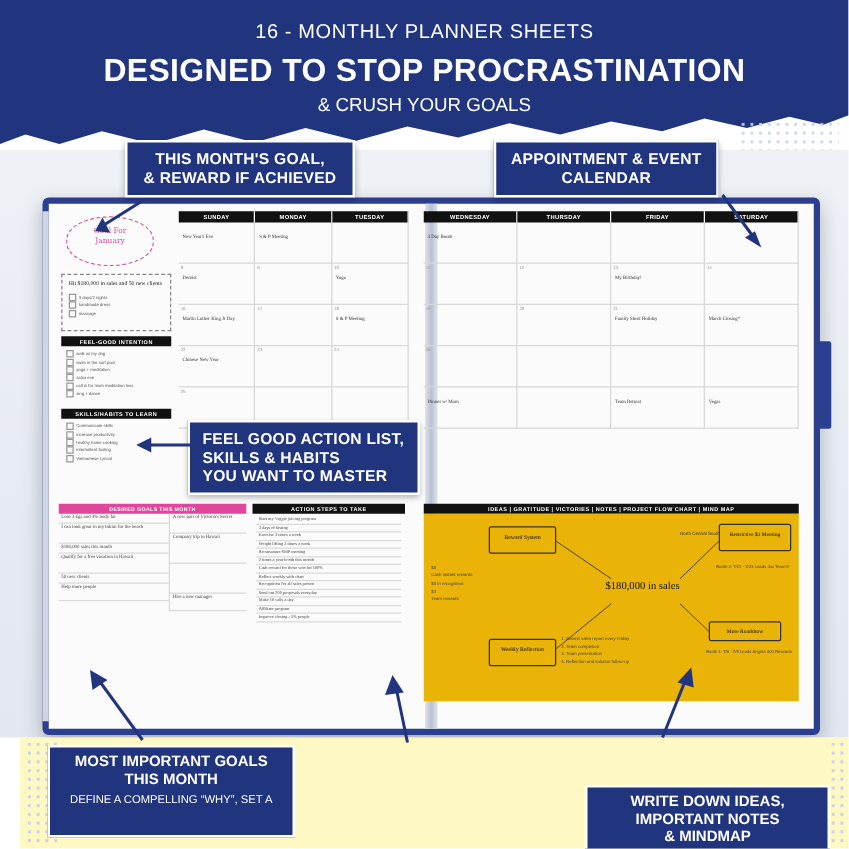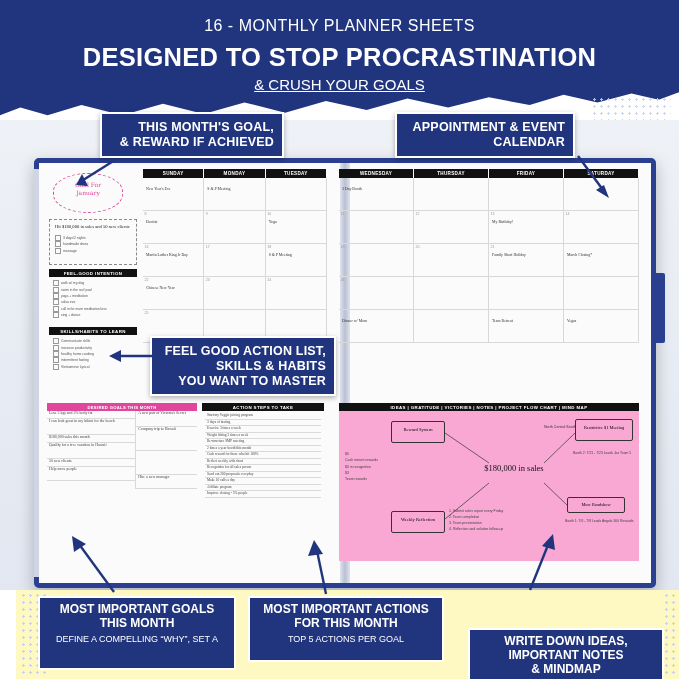--- a/index.html
+++ b/index.html
@@ -13,21 +13,21 @@
 
   
   .header{
     position:absolute;left:0;top:0;width:679px;height:128px;
     background:#21357e;
     color:#fff;text-align:center;
     clip-path: polygon(0 0,100% 0,100% 72%,97% 78%,93% 73%,88% 80%,83% 74%,78% 82%,72% 76%,66% 84%,60% 77%,54% 86%,48% 79%,42% 88%,36% 80%,30% 89%,24% 81%,18% 90%,12% 82%,7% 90%,3% 84%,0 90%);
   }
   .header .l1{font-size:16px;letter-spacing:.5px;margin-top:17px;}
   .header .l2{font-size:25.5px;font-weight:bold;letter-spacing:.3px;margin-top:8px;}
-  .header .l3{font-size:15px;margin-top:4px;text-decoration:underline;}
+  .header .l3{font-size:15px;margin-top:4px;}
   .hdr-dots{position:absolute;right:8px;top:96px;width:80px;height:44px;
     background-image:radial-gradient(#c9d2ea 1.1px, transparent 1.2px);
     background-size:7px 7px;opacity:.9;}
 
   
   .photo{
     position:absolute;left:0;top:120px;width:679px;height:470px;
     background:linear-gradient(180deg,#eef1f6 0%,#e7ebf3 55%,#e2e7f1 100%);
   }
   .book{
@@ -67,21 +67,21 @@
   .pinkhd{background:#e0469b;color:#fff;font-size:4.2px;text-align:center;padding:1.6px 0;font-weight:bold;letter-spacing:.3px;}
   .listline{border-bottom:.5px solid #d9d9d9;height:8px;font-size:3.9px;color:#444;padding-left:2px;box-sizing:border-box;
     font-family:"Liberation Serif",serif;}
 
   
   .callout{
     position:absolute;background:#21357e;color:#fff;border:2px solid #fff;
     text-align:center;box-shadow:0 2px 5px rgba(0,0,0,.3);
     padding:6px 8px;box-sizing:border-box;
   }
-  .callout .t1{font-size:12.5px;font-weight:bold;line-height:1.18;letter-spacing:.2px;text-align:right;}
+  .callout .t1{font-size:12.5px;font-weight:bold;line-height:1.18;letter-spacing:.2px;}
 
   
   .bottom{position:absolute;left:16px;top:590px;width:679px;height:89px;background:#fef9c3;}
   .bcall{position:absolute;background:#21357e;color:#fff;border:2px solid #fff;text-align:center;box-sizing:border-box;padding:5px 6px;}
   .bcall .b1{font-size:12px;font-weight:bold;line-height:1.15;}
   .bcall .b2{font-size:9px;line-height:1.2;margin-top:3px;}
   .dotcol{position:absolute;background-image:radial-gradient(#c9d2ea 1.1px,transparent 1.2px);background-size:7px 7px;}
 </style>
 </head>
 <body>
@@ -313,21 +313,21 @@
           <div class="listline" style="height:6.5px;font-size:3.5px;">Recognition for all sales person</div>
           <div class="listline" style="height:6.5px;font-size:3.5px;">Send out 200 proposals everyday</div>
           <div class="listline" style="height:6.5px;font-size:3.5px;">Make 10 calls a day</div>
           <div class="listline" style="height:6.5px;font-size:3.5px;">Affiliate program</div>
           <div class="listline" style="height:6.5px;font-size:3.5px;">Improve closing - 5% people</div>
         </div>
       </div>
 
       <div class="pn" style="left:300px;top:240px;width:300px;height:170px;">
         <div class="blk-hd">IDEAS | GRATITUDE | VICTORIES | NOTES | PROJECT FLOW CHART | MIND MAP</div>
-        <div style="position:relative;height:150px;background:#f9a8d4;">
+        <div style="position:relative;height:150px;background:#eab308;">
 
           <div class="pn" style="left:52px;top:10px;width:54px;height:22px;border:1px solid #333;border-radius:2px;font-size:4.6px;text-align:center;padding-top:5px;font-family:'Liberation Serif',serif;">
             <span>Reward System</span>
           </div>
           <div class="pn" style="left:236px;top:8px;width:58px;height:22px;border:1px solid #333;border-radius:2px;font-size:4.4px;text-align:center;padding-top:5px;font-family:'Liberation Serif',serif;">
             <span>Restrictive $1 Meeting</span>
           </div>
           <div class="pn" style="left:52px;top:100px;width:54px;height:22px;border:1px solid #333;border-radius:2px;font-size:4.6px;text-align:center;padding-top:5px;font-family:'Liberation Serif',serif;">
             <span>Weekly Reflection</span>
           </div>
@@ -398,25 +398,20 @@
   <div class="bottom">
     <div class="dotcol" style="left:4px;top:2px;width:28px;height:84px;"></div>
     <div class="dotcol" style="right:4px;top:2px;width:28px;height:84px;"></div>
 
     <div class="bcall" style="left:22px;top:6px;width:198px;height:74px;">
       <div class="b1">MOST IMPORTANT GOALS</div>
       <div class="b1">THIS MONTH</div>
       <div class="b2">DEFINE A COMPELLING “WHY”, SET A</div>
     </div>
 
-    <div class="bcall" style="left:232px;top:6px;width:196px;height:66px;">
-      <div class="b1">MOST IMPORTANT ACTIONS</div>
-      <div class="b1">FOR THIS MONTH</div>
-      <div class="b2">TOP 5 ACTIONS PER GOAL</div>
-    </div>
 
     <div class="bcall" style="left:452px;top:6px;width:196px;height:66px;margin-top:32px;">
       <div class="b1">WRITE DOWN IDEAS,</div>
       <div class="b1">IMPORTANT NOTES</div>
       <div class="b1">&amp; MINDMAP</div>
     </div>
   </div>
 
   <svg style="position:absolute;left:60px;top:520px;width:70px;height:76px;">
     <path d="M54 72 L16 20" stroke="#21357e" stroke-width="2.4" fill="none"></path>

